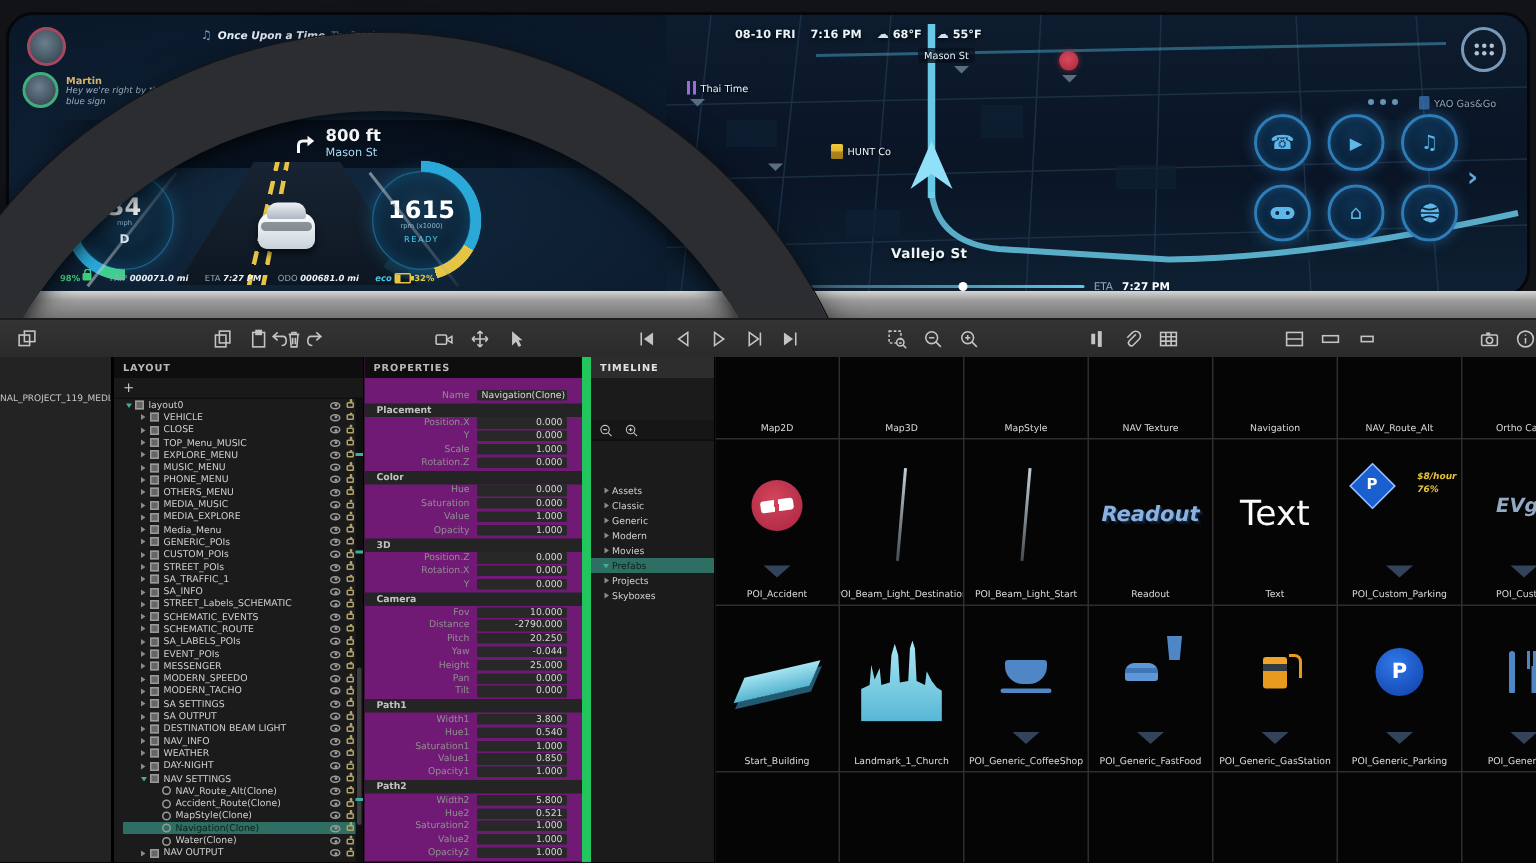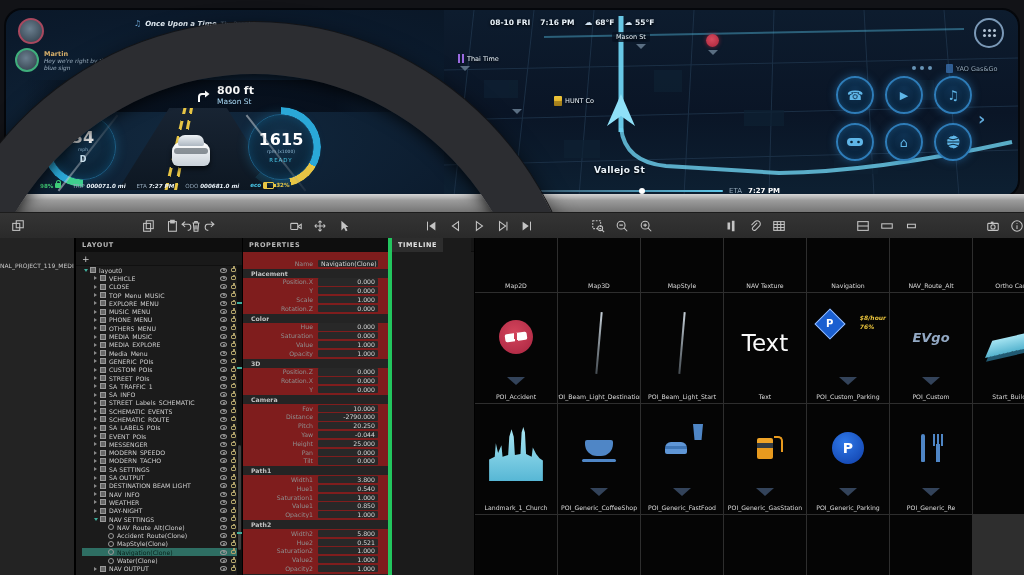--- a/index.html
+++ b/index.html
@@ -132,31 +132,31 @@
   .tlab{flex:1;overflow:hidden;text-overflow:clip;}
   .trow.sel{background:#2e6e63;color:#06231c;}
   .eyeic{width:7px;height:5px;border:1px solid #9a9a9a;border-radius:50%;position:relative;flex:none;margin-right:4px;box-sizing:border-box;}
   .eyeic::after{content:"";position:absolute;left:1.5px;top:.5px;width:2px;height:2px;background:#9a9a9a;border-radius:50%;}
   .lockic{width:5px;height:4px;border:1px solid #b0a26a;border-radius:1px;position:relative;flex:none;margin-right:6px;box-sizing:border-box;}
   .lockic::before{content:"";position:absolute;left:.5px;top:-2.8px;width:2.4px;height:2.4px;border:1px solid #b0a26a;border-bottom:none;border-radius:2px 2px 0 0;box-sizing:border-box;}
   .lane2{position:absolute;right:0;top:27px;bottom:0;width:5px;background:#101010;}
   .lane2 .thumb{position:absolute;left:1px;width:3px;height:34%;top:58%;background:#3d3d3d;border-radius:2px;}
   .lane2 .tick{position:absolute;left:0;width:5px;height:2px;background:#3fae9c;}
   
-  .pprops{width:145px;flex:none;background:#7f1d1d;border-right:4px solid #22c55e;display:flex;flex-direction:column;position:relative;overflow:hidden;}
+  .pprops{width:145px;flex:none;background:#701a75;border-right:6px solid #22c55e;display:flex;flex-direction:column;position:relative;overflow:hidden;}
   .prows{flex:1;overflow:hidden;}
   .prow{display:flex;align-items:center;height:8.8px;font-size:6.2px;}
   .prow.name{margin-top:7px;}
   .prow.hdr{background:#242424;color:#c2c2c2;font-weight:bold;padding-left:8px;margin-top:1px;}
   .prow.hdr .plab{width:auto;text-align:left;color:inherit;padding:0;}
   .prow.hdr.exp::before{content:"";border-top:3px solid #3fae9c;border-left:2.5px solid transparent;border-right:2.5px solid transparent;margin-right:3px;}
   .plab{width:70px;flex:none;text-align:right;padding-right:5px;color:#8f8f8f;white-space:nowrap;overflow:hidden;}
   .pval{flex:1;margin-right:10px;background:#282828;color:#d8d8d8;text-align:right;padding:0 3px;height:7.2px;line-height:7.2px;border-radius:1px;overflow:hidden;white-space:nowrap;cursor:text;}
   
-  .ptl{width:82px;flex:none;background:#1b1b1b;border-right:1px solid #000;display:flex;overflow:hidden;gap:28px;}
+  .ptl{width:82px;flex:none;background:#1b1b1b;border-right:1px solid #000;display:flex;flex-direction:column;overflow:hidden;gap:28px;}
   .ptl .phead{background:#2d2d2d;color:#e2e2e2;}
   .tlicons{height:13px;display:flex;align-items:center;gap:7px;padding:0 5px;background:#161616;flex:none;border-bottom:1px solid #0d0d0d;}
   .tlicons svg{stroke:#bdbdbd;fill:none;stroke-width:1.2;}
   .tlrow{height:10px;display:flex;align-items:center;font-size:6.2px;color:#cfcfcf;padding-left:6px;cursor:pointer;white-space:nowrap;}
   .tlrow.sel{background:#2e6e63;color:#06231c;}
   .tlrow .tw{width:8px;}
   
   .plib{flex:1;background:#141414;display:flex;flex-direction:column;overflow:hidden;}
   .tabstrip{height:16px;background:#0c0c0c;display:flex;flex:none;}
   .libtab{width:72px;background:#3c3c3c;color:#f0f0f0;font-size:6.5px;font-weight:bold;letter-spacing:.6px;
@@ -1095,20 +1095,28 @@
         </div>
           <div class="cell">
           <div class="ticon beam">
             <span class="iglyph"></span>
             <span class="isub"></span>
           </div>
 
           <div class="clabel">POI_Beam_Light_Start</div>
         </div>
           <div class="cell">
+          <div class="ticon readout">
+            <span class="iglyph">Readout</span>
+            <span class="isub"></span>
+          </div>
+
+          <div class="clabel">Readout</div>
+        </div>
+          <div class="cell">
           <div class="ticon texticon">
             <span class="iglyph">Text</span>
             <span class="isub"></span>
           </div>
 
           <div class="clabel">Text</div>
         </div>
           <div class="cell">
           <div class="ticon cparking">
             <span class="iglyph">P</span>

